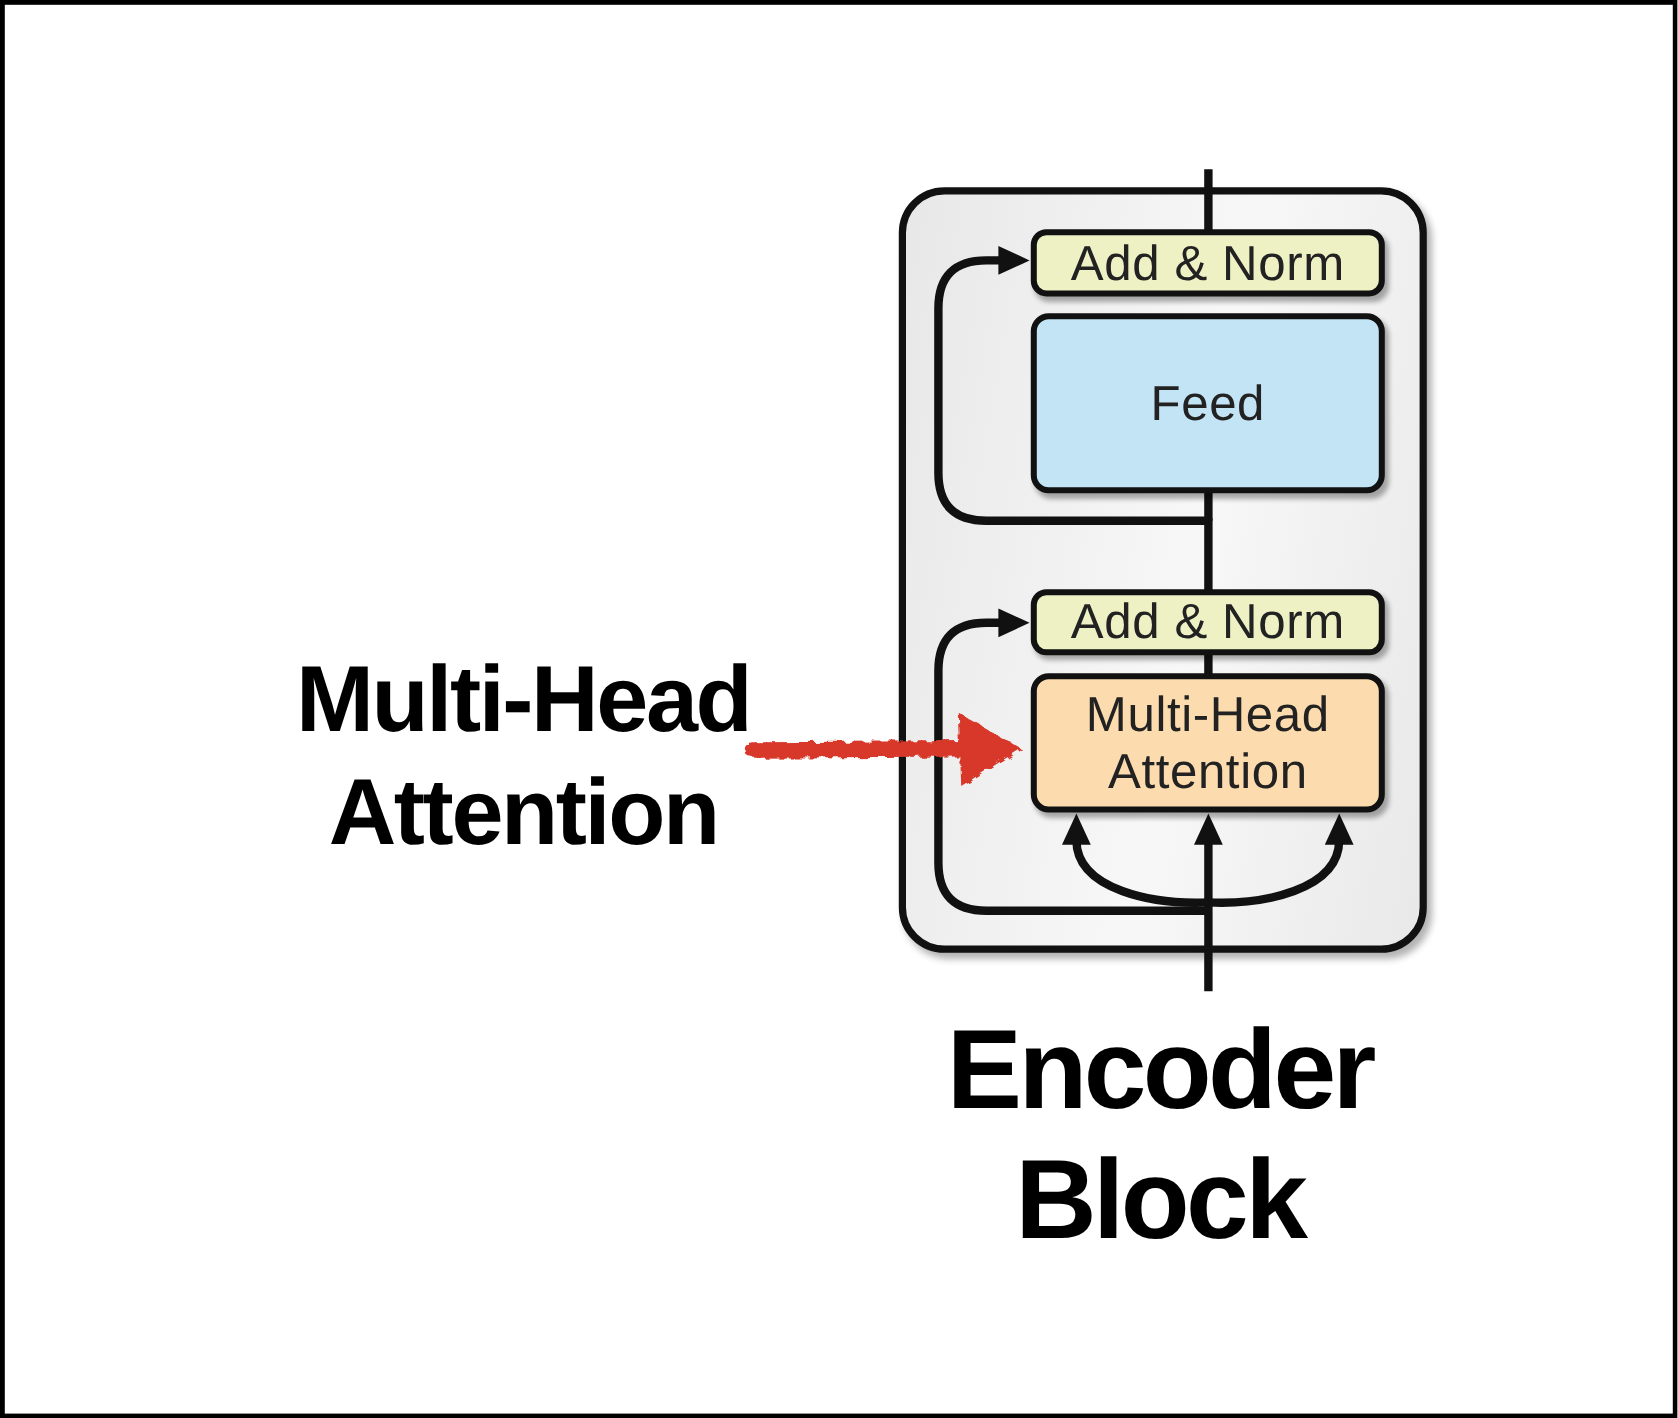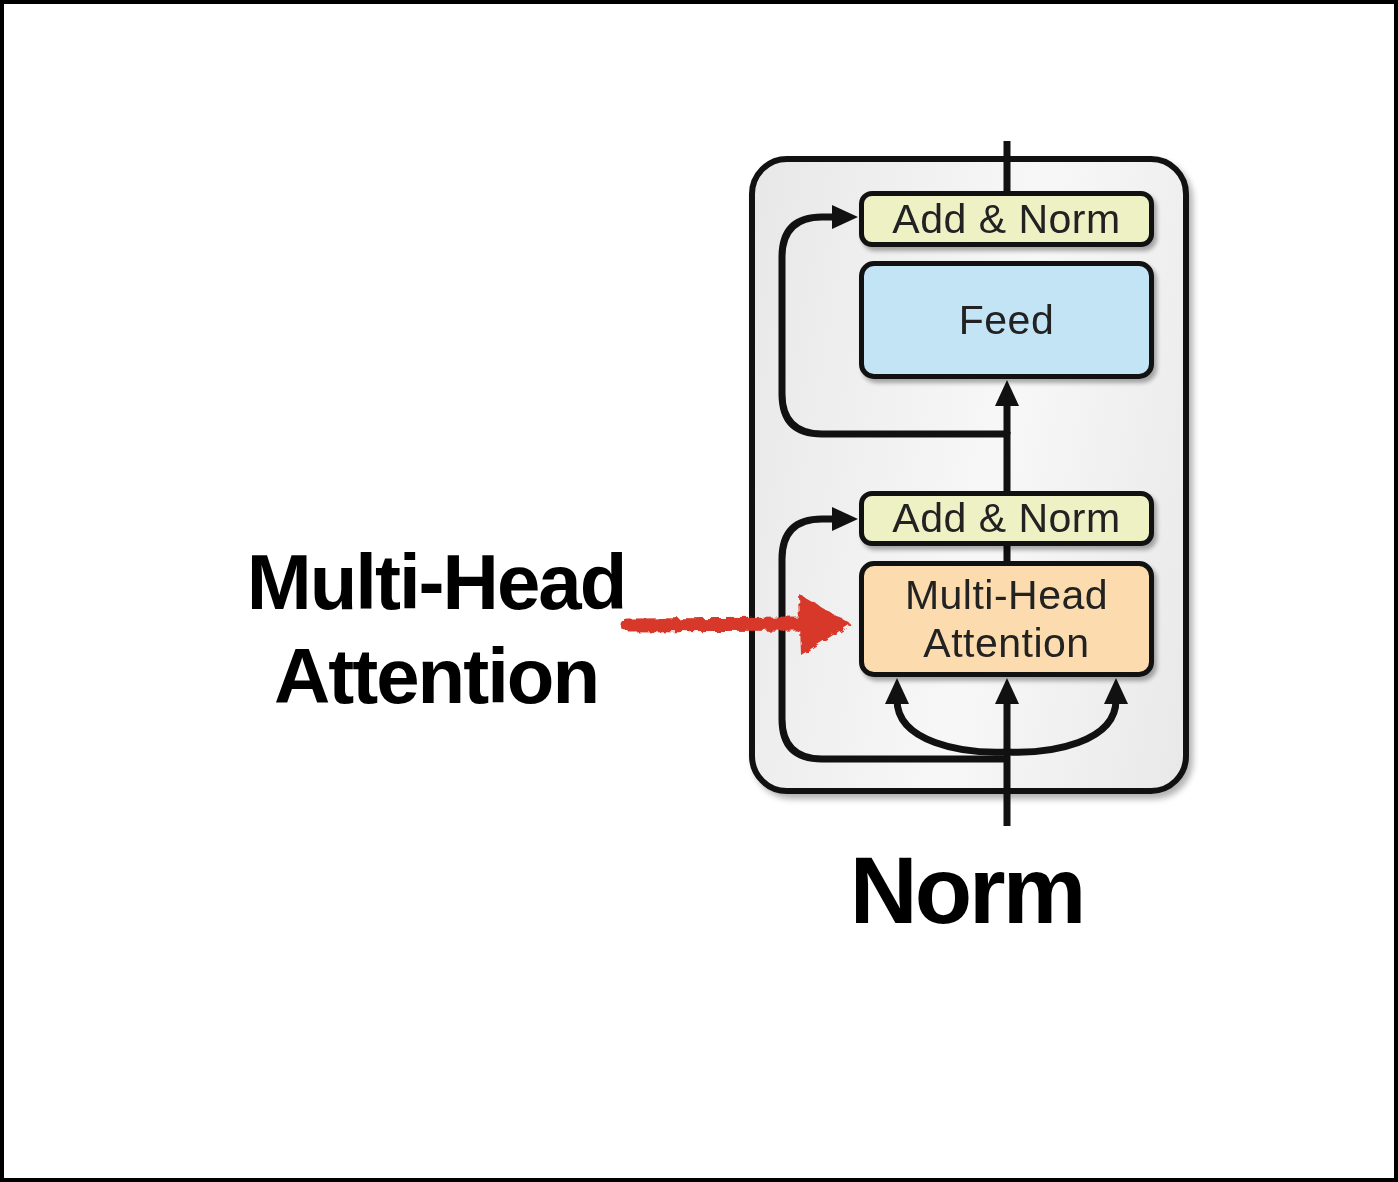--- a/index.html
+++ b/index.html
@@ -47,21 +47,21 @@
     font-size:41px;
     font-weight:400;
   }
   .bigbox{
     left:855px;width:295px;
     border-radius:15px;
     font-size:41px;
     font-weight:400;
   }
   #box-addnorm-top{top:187px;}
-  #box-feedforward{top:257px;height:118px;}
+  #box-feedforward{top:257px;height:150px;}
   #box-addnorm-bottom{top:487px;height:55px;}
   #box-mha{top:557px;height:116px;}
   
   .bigtext{
     position:absolute;
     color:#000;
     font-weight:bold;
     text-align:center;
     z-index:5;
   }
@@ -133,16 +133,17 @@
     <span>Multi-Head</span>
     <span>Attention</span>
   </div>
 
   <div class="bigtext annotation-label">
     <span>Multi-Head</span>
     <span>Attention</span>
   </div>
 
   <div class="bigtext caption-label">
-    <span>Norm</span>
+    <span>Encoder</span>
+    <span>Block</span>
   </div>
 
 </div>
 
 </body></html>

